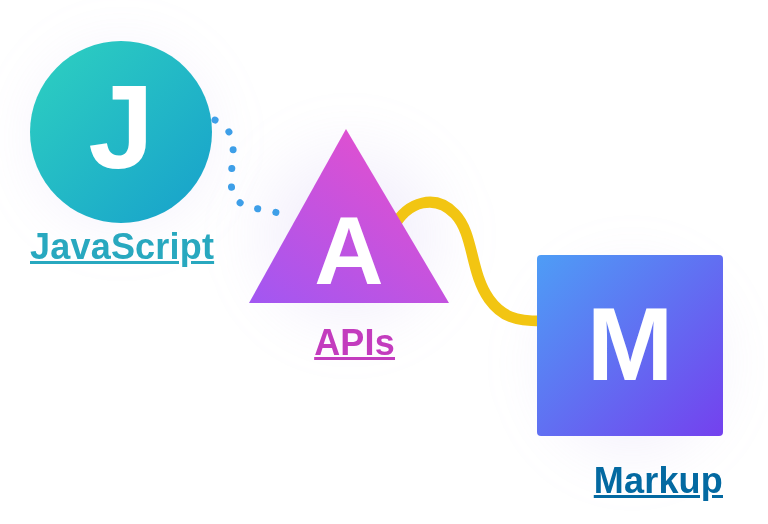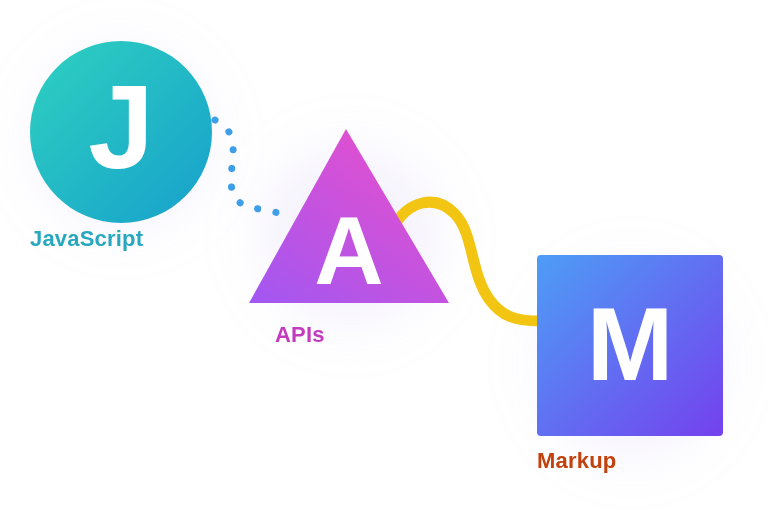--- a/index.html
+++ b/index.html
@@ -71,24 +71,25 @@
     font-weight: 700;
     line-height: 1;
     transform: translateY(-2px);
   }
 
   .letter { color: #ffffff; }
 
   .node-label {
     position: absolute;
     z-index: 2;
-    text-align: left;
-    font-size: 22px;
+    text-align: right;
+    font-size: 36px;
     font-weight: 600;
     letter-spacing: 0.2px;
+    text-decoration: underline;
   }
   .label-js     { left: 30px;  top: 226px; width: 182px; }
   .label-apis   { left: 275px; top: 322px; width: 120px; }
   .label-markup { left: 537px; top: 448px; width: 186px; }
 </style>
 </head>
 <body style="background: rgb(255, 255, 255);">
 
 <div class="stage">
 
@@ -107,15 +108,15 @@
   <div class="node-label label-js" style="color: rgb(40, 168, 191);">JavaScript</div>
 
   <div class="node node-triangle" style="background: linear-gradient(215deg, rgb(239, 78, 200), rgb(161, 87, 242));">
     <span class="letter">A</span>
   </div>
   <div class="node-label label-apis" style="color: rgb(195, 60, 190);">APIs</div>
 
   <div class="node node-square" style="background: linear-gradient(135deg, rgb(78, 157, 246), rgb(116, 65, 238));">
     <span class="letter">M</span>
   </div>
-  <div class="node-label label-markup" style="color: #c2410c;">Markup</div>
+  <div class="node-label label-markup" style="color: #0369a1; margin-top: 12px;">Markup</div>
 
 </div>
 
 </body></html>

